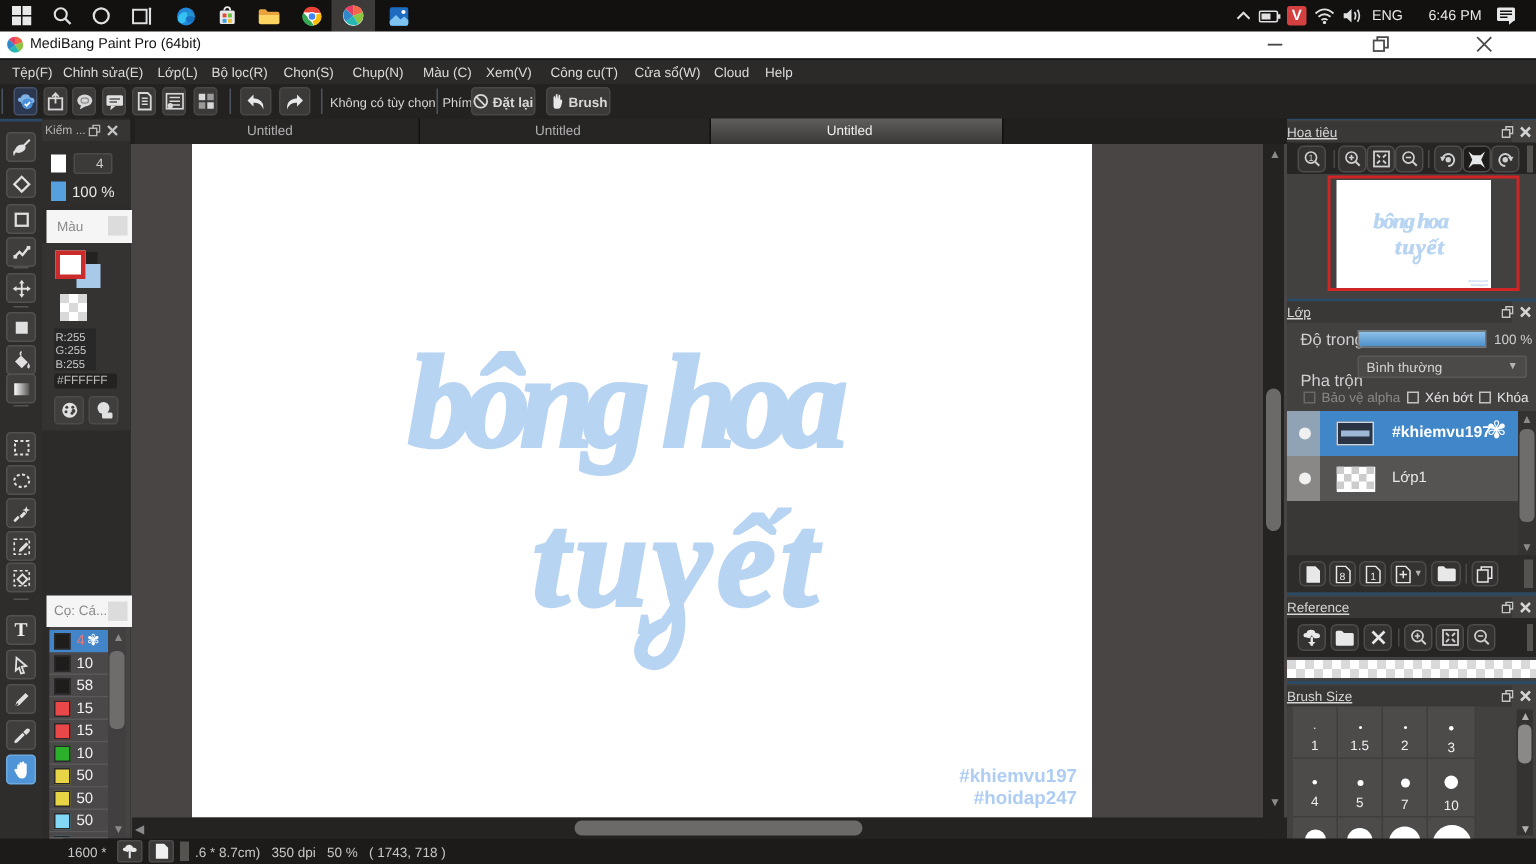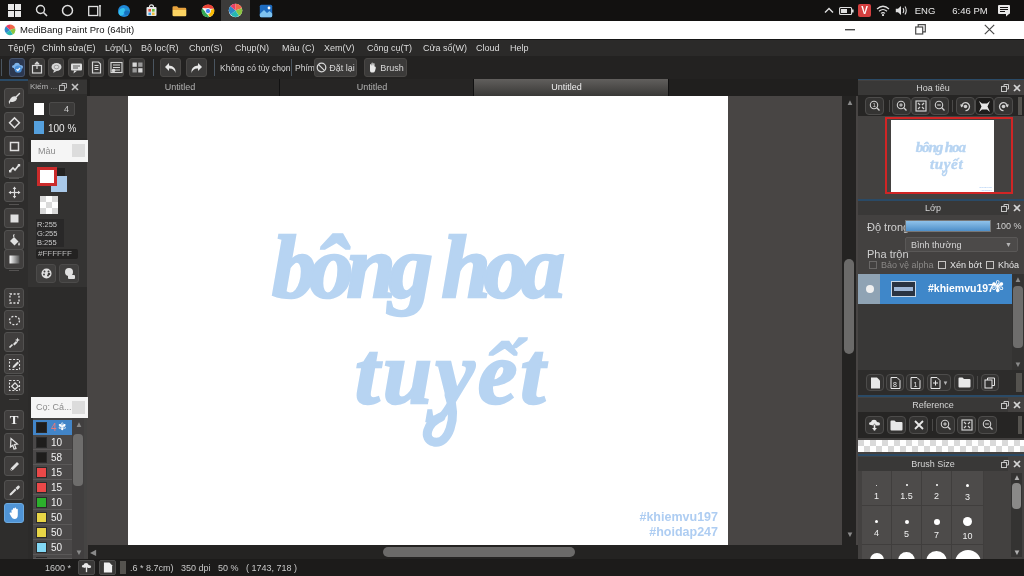--- a/index.html
+++ b/index.html
@@ -11,21 +11,21 @@
 #taskbar { left:0; top:0; width:1024px; height:21px; background:#121110; }
 .tbicon { position:absolute; top:0; width:27px; height:21px; display:flex; align-items:center; justify-content:center; }
 
 #titlebar { left:0; top:21px; width:1024px; height:18px; background:#ffffff; }
 #titletext { position:absolute; left:20px; top:3px; font-size:9.5px; color:#111; }
 
 #menubar { left:0; top:39px; width:1024px; height:17px; background:#2b2a29; border-top:1px solid #161616;}
 .mitem { position:absolute; top:3px; font-size:9px; color:#dcdcdc; white-space:nowrap; }
 
 #toolbar { left:0; top:56px; width:1024px; height:23px; background:#232221; }
-.tbbtn { position:absolute; top:2px; width:16px; height:19px; background:#3b3a39; border:1px solid #494745; border-radius:3px; display:flex; align-items:center; justify-content:center; }
+.tbbtn { position:absolute; top:2px; width:16px; height:19px; background:#3b3a39; border:1px solid #494745; border-radius:3px; display:flex; align-items:center; justify-content:center;font-weight:bold; }
 .tbtxt { position:absolute; top:7px; font-size:8.5px; color:#d8d8d8; white-space:nowrap; }
 .tbsep { position:absolute; top:3px; width:1px; height:17px; background:#4a5560; }
 
 #tabbar { left:87px; top:79px; width:771px; height:17px; background:#201f1e; }
 .tab { position:absolute; top:0; height:17px; background:#262524; border-right:1px solid #111; color:#b2b2b2; font-size:9px; text-align:center; line-height:17px; }
 .tabactive { background:linear-gradient(#615f5d,#393836); color:#efefef; }
 
 #workspace { left:87px; top:96px; width:771px; height:463px; background:#484544; }
 #canvas { left:128px; top:96px; width:600px; height:449px; background:#ffffff; }
 
@@ -41,21 +41,21 @@
 .tsep { position:absolute; left:9px; width:10px; height:1px; background:#555352; }
 
 #leftpanel { left:28px; top:79px; width:59px; height:480px; background:#2c2b2a; }
 .phead-dark { position:absolute; background:#363534; color:#b5b5b5; font-size:8px; }
 .phead-light { position:absolute; background:#f5f5f5; color:#8a8a8a; font-size:9px; }
 .brow { position:absolute; left:5px; width:39px; height:15px; background:#4a4848; border-bottom:1px solid #5a5858; }
 .bchip { position:absolute; left:3px; top:2px; width:11px; height:11px; border:1px solid #2a2a2a; }
 .bnum { position:absolute; left:18px; top:2px; color:#f2f2f2; font-size:10px; }
 
 #rightpanel { left:858px; top:80px; width:166px; height:482px; background:#434140; }
-.rhead { position:absolute; left:0; width:150px; height:14px; background:#393837; color:#d5d5d5; font-size:9px; text-align:center; line-height:14px; }
+.rhead { position:absolute; left:0; width:150px; height:14px; background:#393837; color:#d5d5d5; font-size:9px; text-align:left; line-height:14px;text-decoration:underline; }
 .rline { position:absolute; left:0; width:166px; height:2px; background:#2a4a66; }
 .bcell { position:absolute; width:30px; height:35px; border-right:1px solid #403e3d; border-bottom:1px solid #403e3d; text-align:center; }
 .bdot { display:inline-block; background:#fff; border-radius:50%; }
 .blab { color:#f0f0f0; font-size:9px; margin-top:1px; }
 .navbtn { position:absolute; width:19px; height:18px; background:#343332; border:1px solid #4d4c4b; border-radius:4px; display:flex; align-items:center; justify-content:center; }
 
 #statusbar { left:0; top:559px; width:1024px; height:17px; background:#1c1b1a; color:#c8c8c8; font-size:9px;margin-left:42px; }
 </style>
 </head>
 <body>
@@ -382,20 +382,36 @@
 
     <div class="abs" style="left:0;top:194px;width:154px;height:96px;background:#393837"></div>
     <div class="abs" style="left:0;top:194px;width:154px;height:30px;background:#3f87c9">
         <div style="position:absolute;left:0;top:0;width:22px;height:30px;background:#8fa3b4"></div>
         <div style="position:absolute;left:8px;top:11px;width:8px;height:8px;border-radius:50%;background:#f0f0f0"></div>
         <div style="position:absolute;left:33px;top:7px;width:25px;height:16px;background:#2a3442;border:1px solid #c8d8e8">
           <div style="margin:5px 2px;height:4px;background:#9fb8d8"></div>
         </div>
         <span style="position:absolute;left:70px;top:8px;color:#fff;font-size:10.5px;font-weight:bold">#khiemvu197</span>
         <span style="position:absolute;left:133px;top:3px;color:#fff;font-size:16px">✾</span>
+      </div>
+    <div class="abs" style="left:0;top:224px;width:154px;height:30px;background:#565453">
+        <div style="position:absolute;left:0;top:0;width:22px;height:30px;background:#8a8886"></div>
+        <div style="position:absolute;left:8px;top:11px;width:8px;height:8px;border-radius:50%;background:#f0f0f0"></div>
+        <svg style="position:absolute;left:33px;top:7px" width="26" height="17">
+          <rect width="26" height="17" fill="#fff"></rect>
+          <rect x="0" y="0" width="5" height="5" fill="#ccc"></rect>
+          <rect x="10" y="0" width="5" height="5" fill="#ccc"></rect>
+          <rect x="20" y="0" width="5" height="5" fill="#ccc"></rect>
+          <rect x="5" y="5" width="5" height="5" fill="#ccc"></rect>
+          <rect x="15" y="5" width="5" height="5" fill="#ccc"></rect>
+          <rect x="0" y="10" width="5" height="5" fill="#ccc"></rect>
+          <rect x="10" y="10" width="5" height="5" fill="#ccc"></rect>
+          <rect x="20" y="10" width="5" height="5" fill="#ccc"></rect>
+        </svg>
+        <span style="position:absolute;left:70px;top:9px;color:#e8e8e8;font-size:10px">Lớp1</span>
       </div>
     <div class="abs" style="left:154px;top:194px;width:12px;height:96px;background:#343332"></div>
     <div class="sarrow" style="left:156px;top:196px">▲</div>
     <div class="abs" style="left:155px;top:206px;width:10px;height:62px;background:#6e6d6c;border-radius:4px"></div>
     <div class="sarrow" style="left:156px;top:281px">▼</div>
 
     <div class="abs" style="left:0;top:290px;width:166px;height:25px;background:#2d2c2b"></div>
     <div class="navbtn" style="left:8px;top:294px;width:18px;height:17px">
         <svg width="11" height="12" viewBox="0 0 11 12">
           <path d="M1 0.5 L7 0.5 L10 3.5 L10 11.5 L1 11.5z" fill="#e8e8e8"></path>

